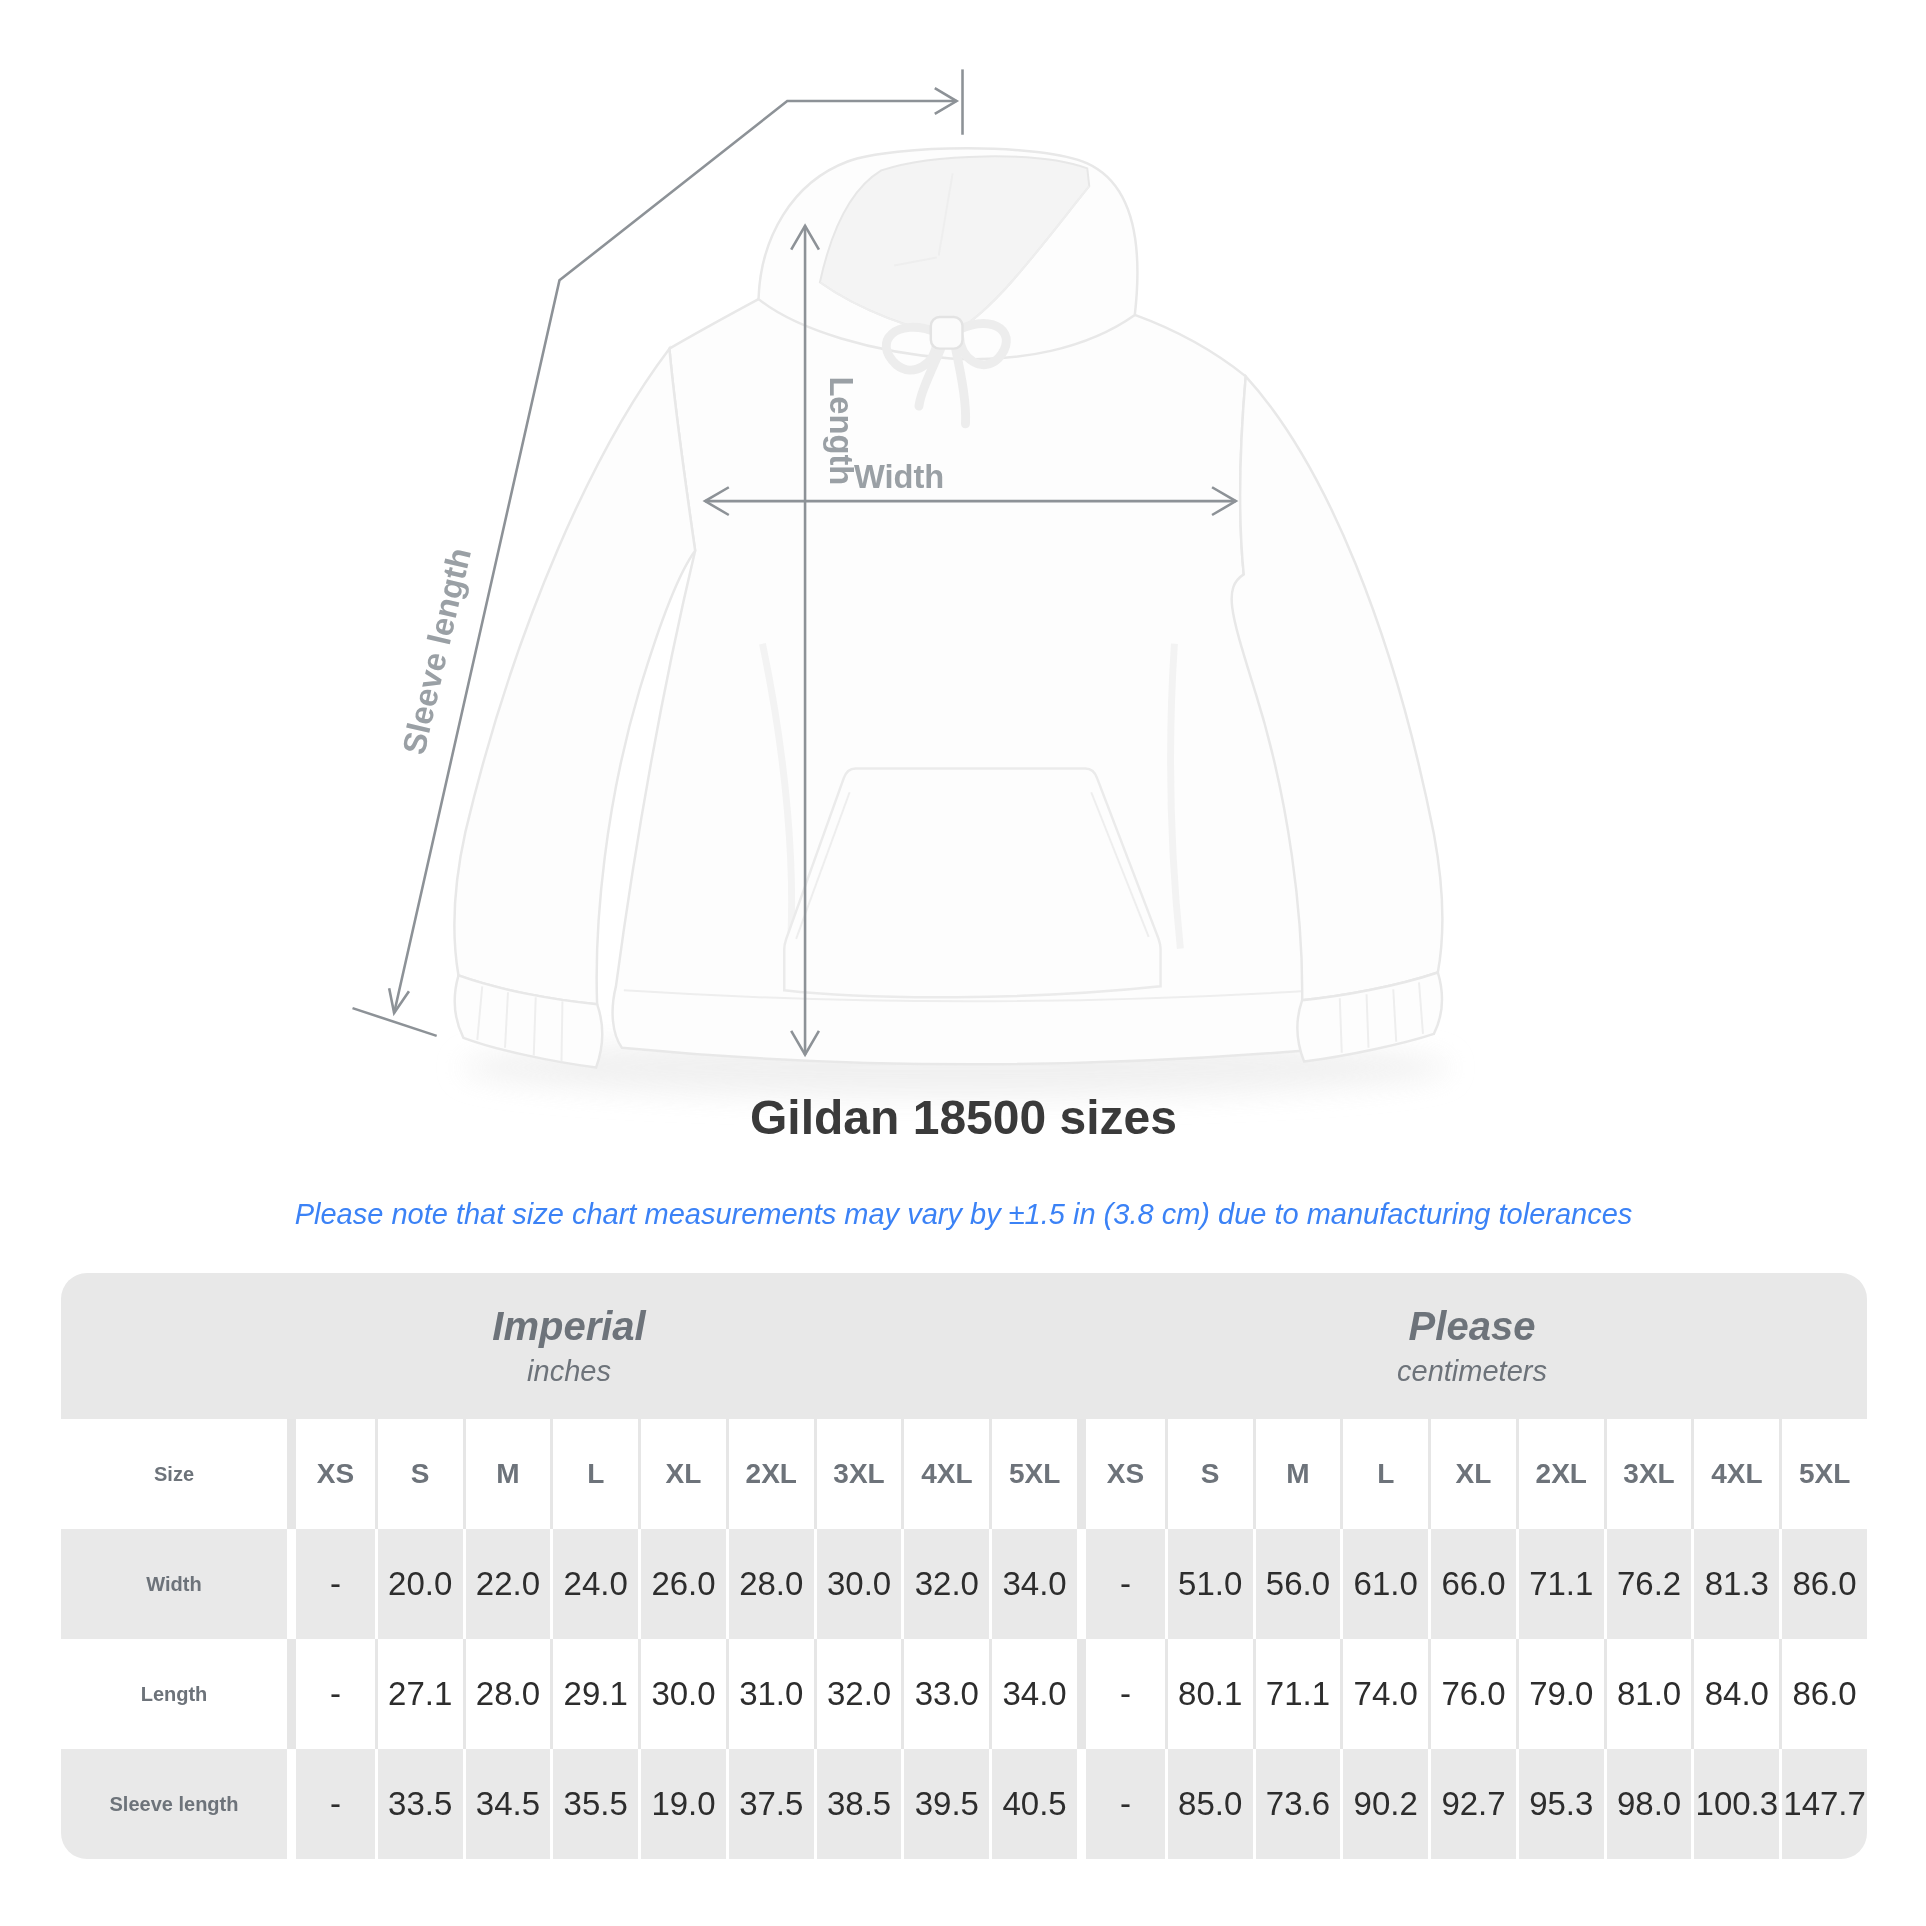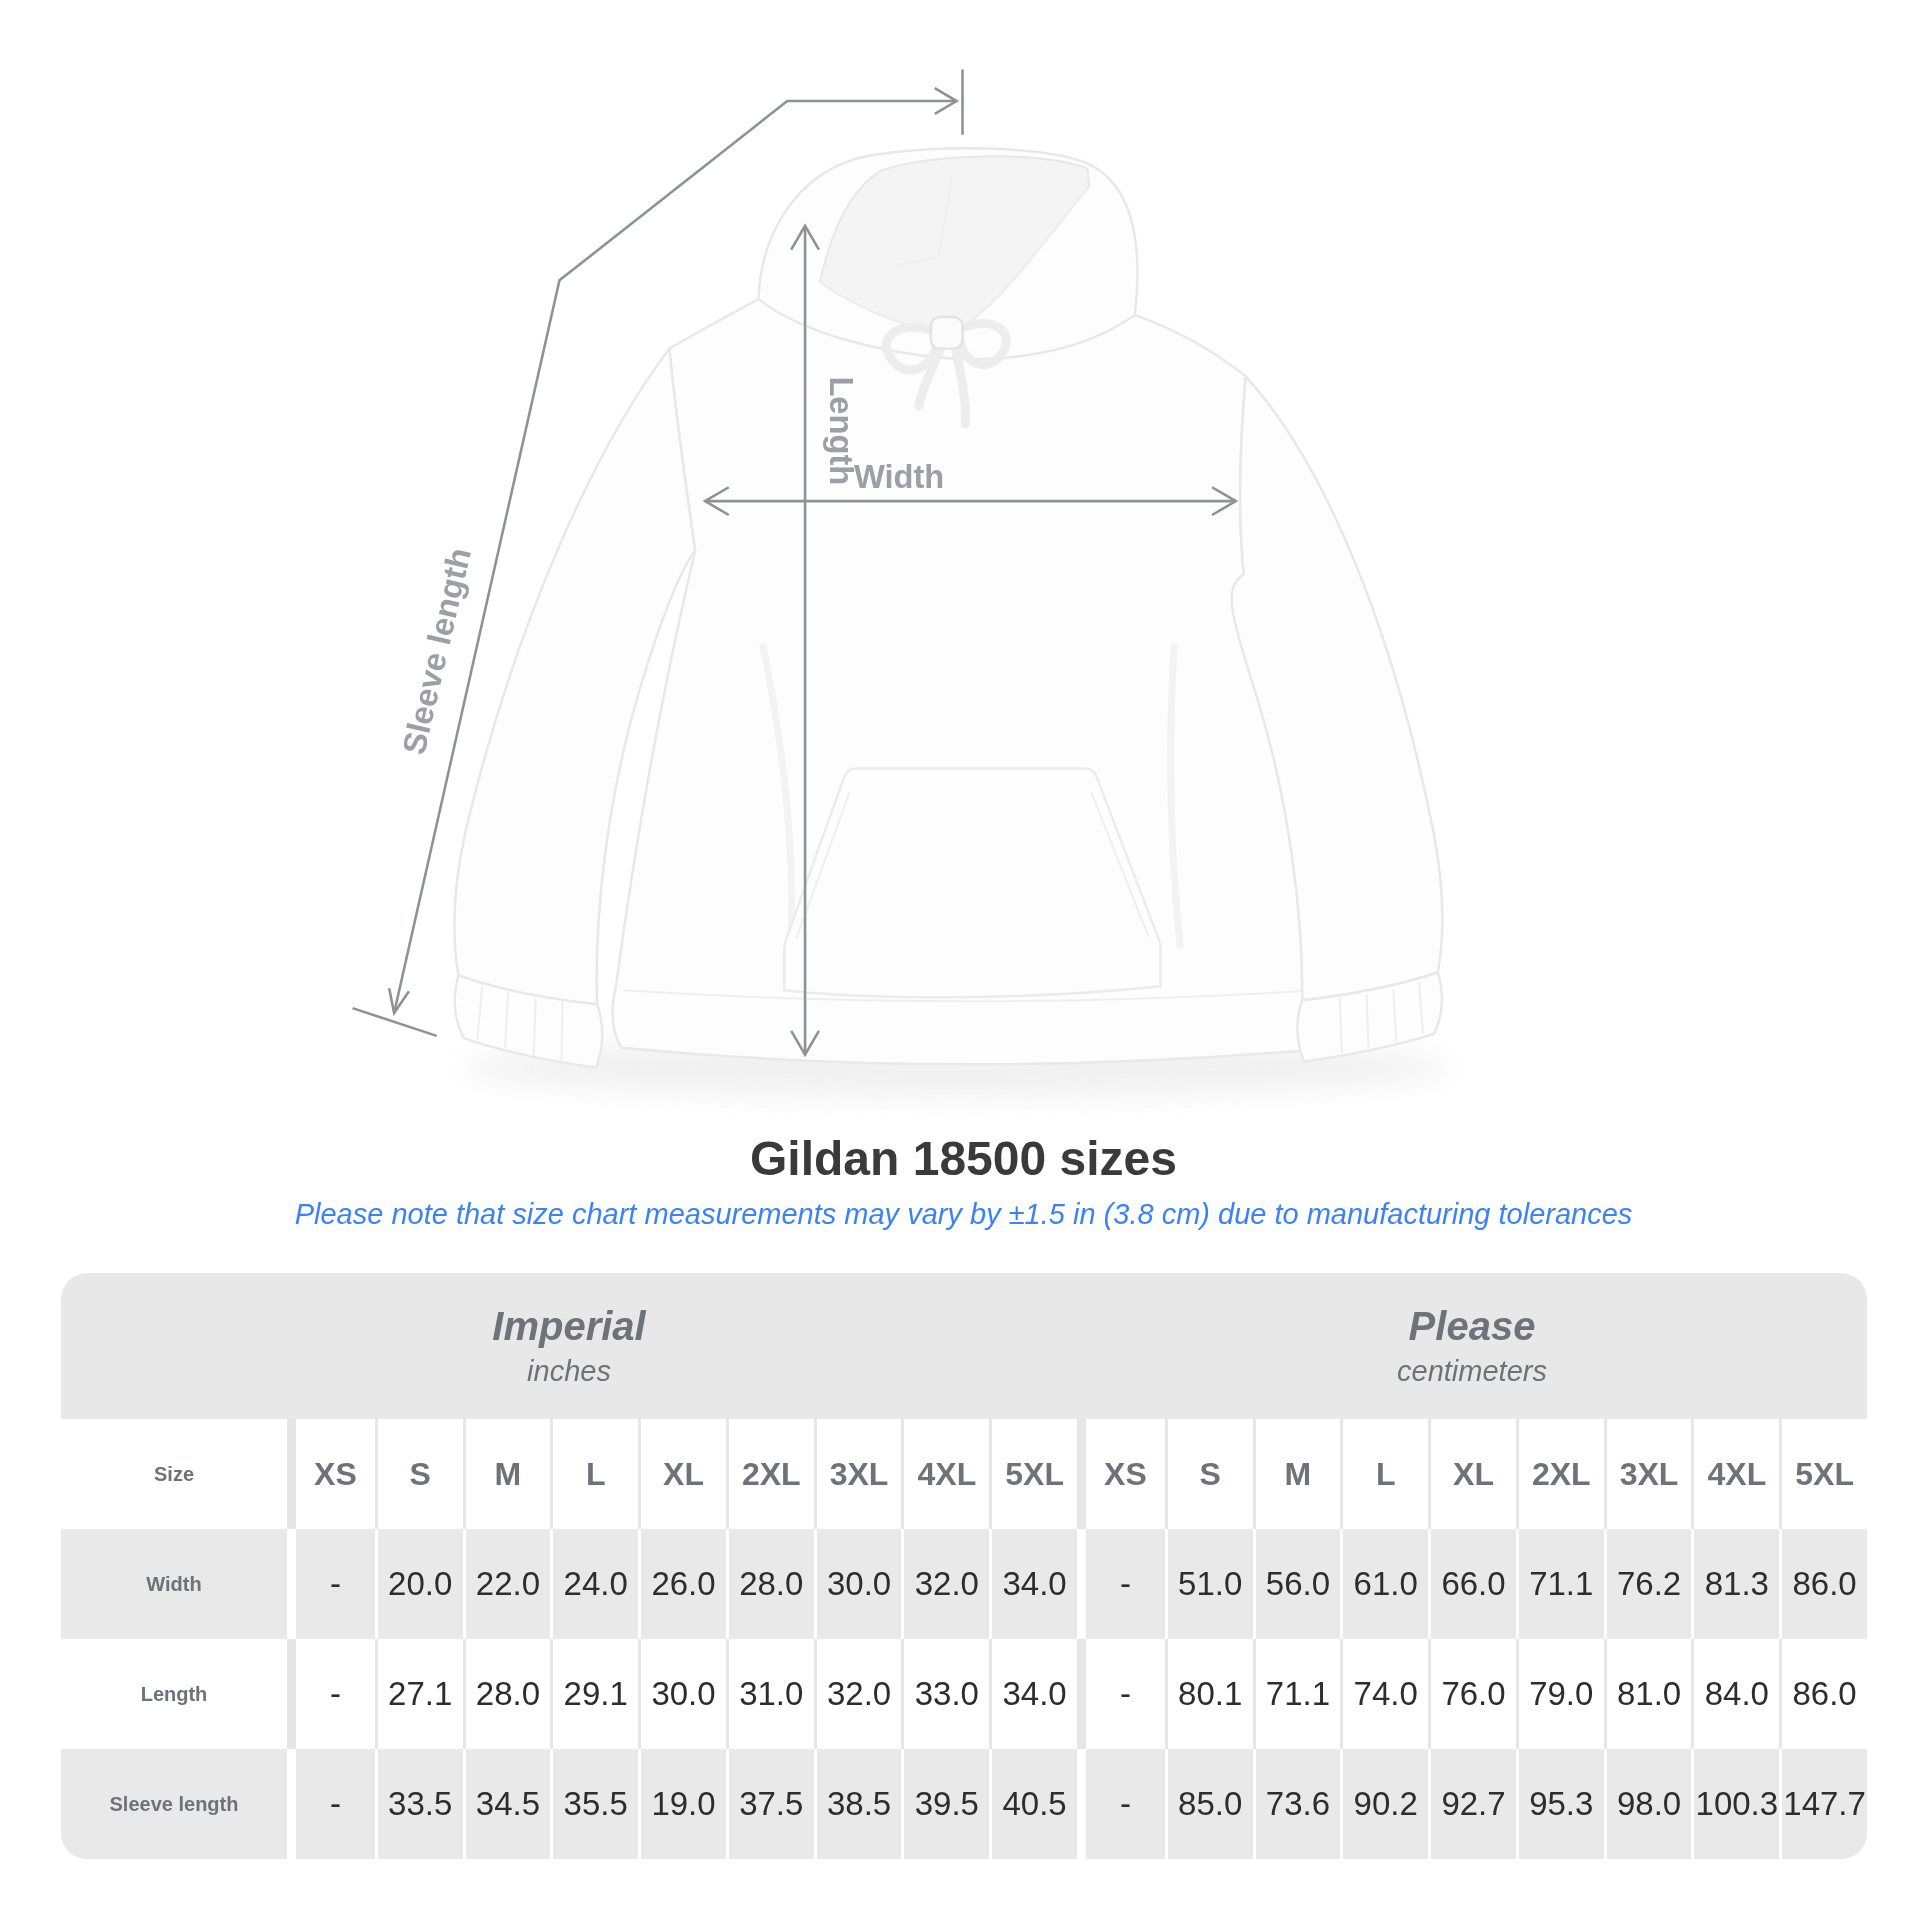--- a/index.html
+++ b/index.html
@@ -9,34 +9,34 @@
   }
   
   .diagram{position:absolute;left:0;top:0;width:1927px;height:1129px;}
   .dim-line{fill:none;stroke:#8d9297;stroke-width:2.6px;}
   .dim-label{fill:#9aa0a5;font-weight:bold;font-size:33px;font-family:"Liberation Sans",sans-serif;}
   .garment{fill:#fdfdfd;stroke:#e8e8e8;stroke-width:2.5px;}
   .garment-soft{fill:none;stroke:#eeeeee;stroke-width:2px;}
   .hood-inner{fill:#f4f4f4;stroke:#e7e7e7;stroke-width:2px;}
   .cord{fill:none;stroke:#ededed;stroke-width:9px;stroke-linecap:round;}
   
-  .title{position:absolute;top:1131px;left:0;width:1927px;text-align:center;
+  .title{position:absolute;top:1090px;left:0;width:1927px;text-align:center;
          font-size:48px;font-weight:bold;color:#3a3a3a;}
   .subtitle{position:absolute;top:1198px;left:0;width:1927px;text-align:center;
          font-size:29px;font-style:italic;color:#3b82f6;}
   
   .sizes-table{position:absolute;left:61px;top:1273px;width:1806px;border-radius:26px;overflow:hidden;}
   .band{height:146px;background:#e8e8e8;display:grid;grid-template-columns:1016px 790px;}
   .band-section{display:flex;flex-direction:column;align-items:center;justify-content:center;gap:6px;}
   .band-name{font-size:40px;font-weight:bold;font-style:italic;color:#6d737a;}
   .band-unit{font-size:29px;font-style:italic;color:#6d737a;}
   .tgrid{display:grid;grid-template-columns:226px repeat(18,1fr);}
   .c{height:110px;display:flex;align-items:center;justify-content:center;
      font-size:33px;color:#2d2d2d;box-sizing:border-box;}
-  .hc{font-weight:bold;color:#6d737a;font-size:32px;}
+  .hc{font-weight:bold;color:#6d737a;font-size:28px;}
   .lbl{font-weight:bold;color:#6d737a;font-size:20px;}
   .row-w{background:#ffffff;--sep:#e6e6e6;}
   .row-g{background:#e9e9e9;--sep:#ffffff;}
   .tgrid .c + .c{border-left:3px solid var(--sep);}
   .tgrid .c.wide{border-left-width:9px;}
 </style>
 </head>
 <body>
 
 <svg class="diagram" viewBox="0 0 1946 1140" xmlns="http://www.w3.org/2000/svg">

